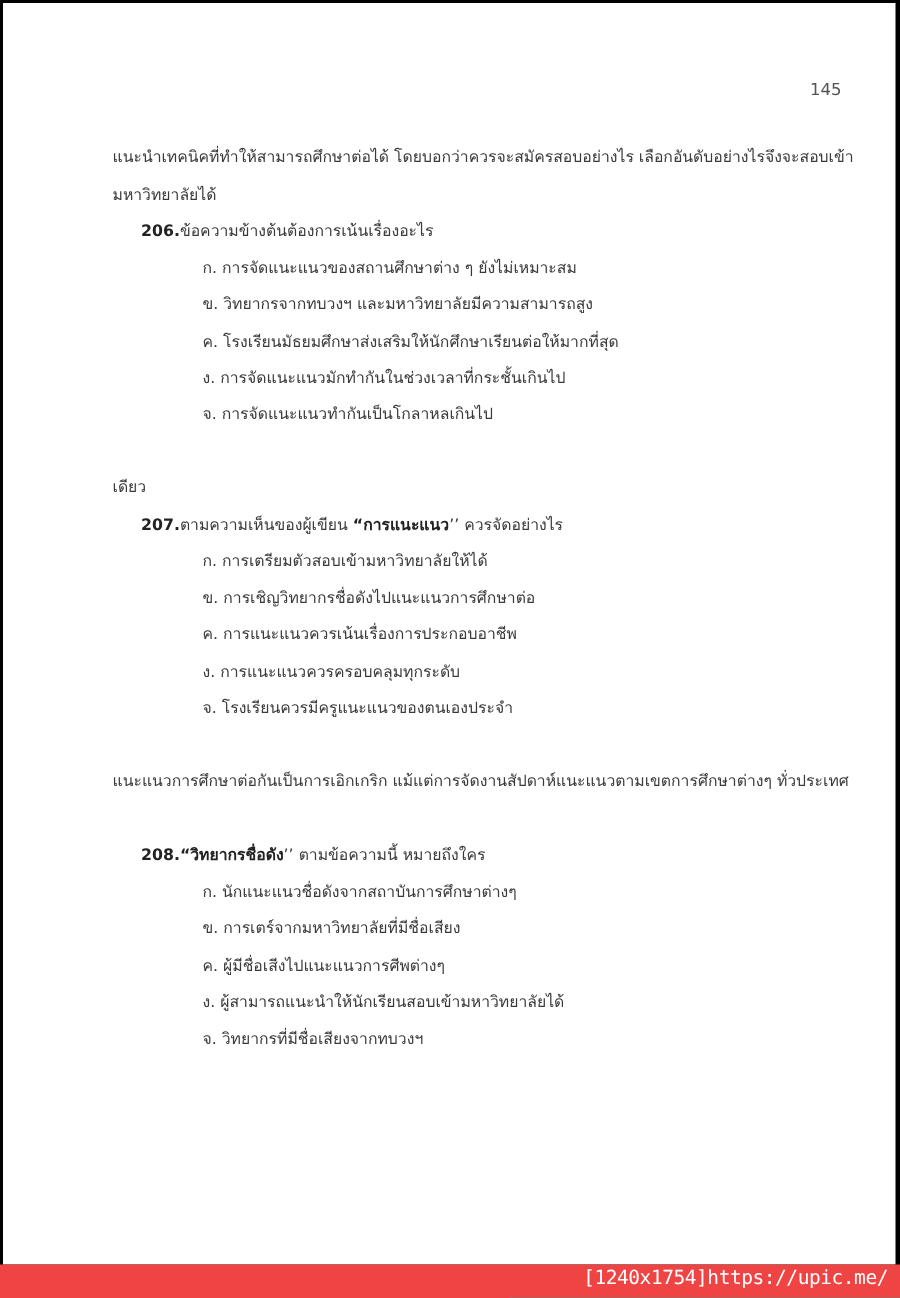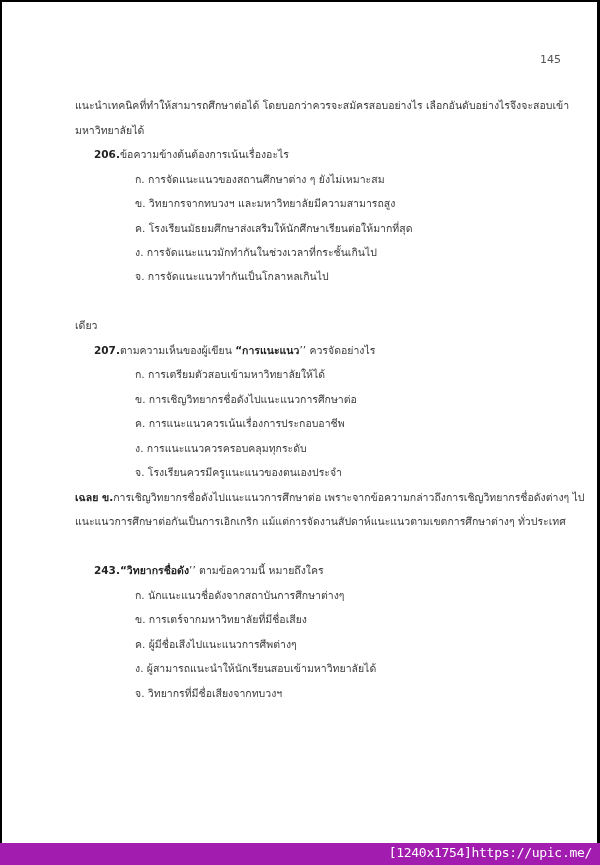--- a/index.html
+++ b/index.html
@@ -15,21 +15,21 @@
       position: absolute; right: 36px; top: 51px; font-size: 11px; color: #555;
     }
     .line {
       position: absolute; font-size: 10.5px; white-space: nowrap; line-height: 14px; color: #3a3a3a;
     }
     .q-num { font-weight: bold; color: #222; margin-left: 19px; }
     .bold { font-weight: bold; color: #222; }
     .opt { left: 113px; margin-left: 20px; }
     .left { left: 73px; }
     .footer {
-      position: absolute; left: 0; top: 843px; width: 600px; height: 22px; background: #a21caf;
+      position: absolute; left: 0; top: 843px; width: 600px; height: 22px; background: #ef4444;
     }
     .watermark {
       position: absolute; right: 8px; top: 2px; color: #fff; font-size: 13px;
       font-family: "DejaVu Sans Mono", monospace; letter-spacing: -0.3px;
     }
   </style>
 </head>
 <body>
 
 <div class="page">
@@ -49,27 +49,24 @@
   <div class="line left" style="top:316px">เดียว</div>
 
   <div class="line left" style="top:341px">
     <span class="q-num">207.</span><span>ตามความเห็นของผู้เขียน </span><span class="bold">“การแนะแนว</span><span>’’ ควรจัดอย่างไร</span>
   </div>
   <div class="line opt" style="top:365px">ก. การเตรียมตัวสอบเข้ามหาวิทยาลัยให้ได้</div>
   <div class="line opt" style="top:390px">ข. การเชิญวิทยากรชื่อดังไปแนะแนวการศึกษาต่อ</div>
   <div class="line opt" style="top:414px">ค. การแนะแนวควรเน้นเรื่องการประกอบอาชีพ</div>
   <div class="line opt" style="top:439px">ง. การแนะแนวควรครอบคลุมทุกระดับ</div>
   <div class="line opt" style="top:463px">จ. โรงเรียนควรมีครูแนะแนวของตนเองประจำ</div>
-  <div class="line left" style="top:488px">
-    <span class="bold">เฉลย ข.</span><span>การเชิญวิทยากรชื่อดังไปแนะแนวการศึกษาต่อ เพราะจากข้อความกล่าวถึงการเชิญวิทยากรชื่อดังต่างๆ ไป</span>
-  </div>
   <div class="line left" style="top:512px">แนะแนวการศึกษาต่อกันเป็นการเอิกเกริก แม้แต่การจัดงานสัปดาห์แนะแนวตามเขตการศึกษาต่างๆ ทั่วประเทศ</div>
 
   <div class="line left" style="top:561px">
-    <span class="q-num">243.</span><span class="bold">“วิทยากรชื่อดัง</span><span>’’ ตามข้อความนี้ หมายถึงใคร</span>
+    <span class="q-num">208.</span><span class="bold">“วิทยากรชื่อดัง</span><span>’’ ตามข้อความนี้ หมายถึงใคร</span>
   </div>
   <div class="line opt" style="top:586px">ก. นักแนะแนวชื่อดังจากสถาบันการศึกษาต่างๆ</div>
   <div class="line opt" style="top:610px">ข. การเตร์จากมหาวิทยาลัยที่มีชื่อเสียง</div>
   <div class="line opt" style="top:635px">ค. ผู้มีชื่อเสีงไปแนะแนวการศีพต่างๆ</div>
   <div class="line opt" style="top:659px">ง. ผู้สามารถแนะนำให้นักเรียนสอบเข้ามหาวิทยาลัยได้</div>
   <div class="line opt" style="top:684px">จ. วิทยากรที่มีชื่อเสียงจากทบวงฯ</div>
 </div>
 
 <div class="footer">
   <span class="watermark">[1240x1754]https://upic.me/</span>

